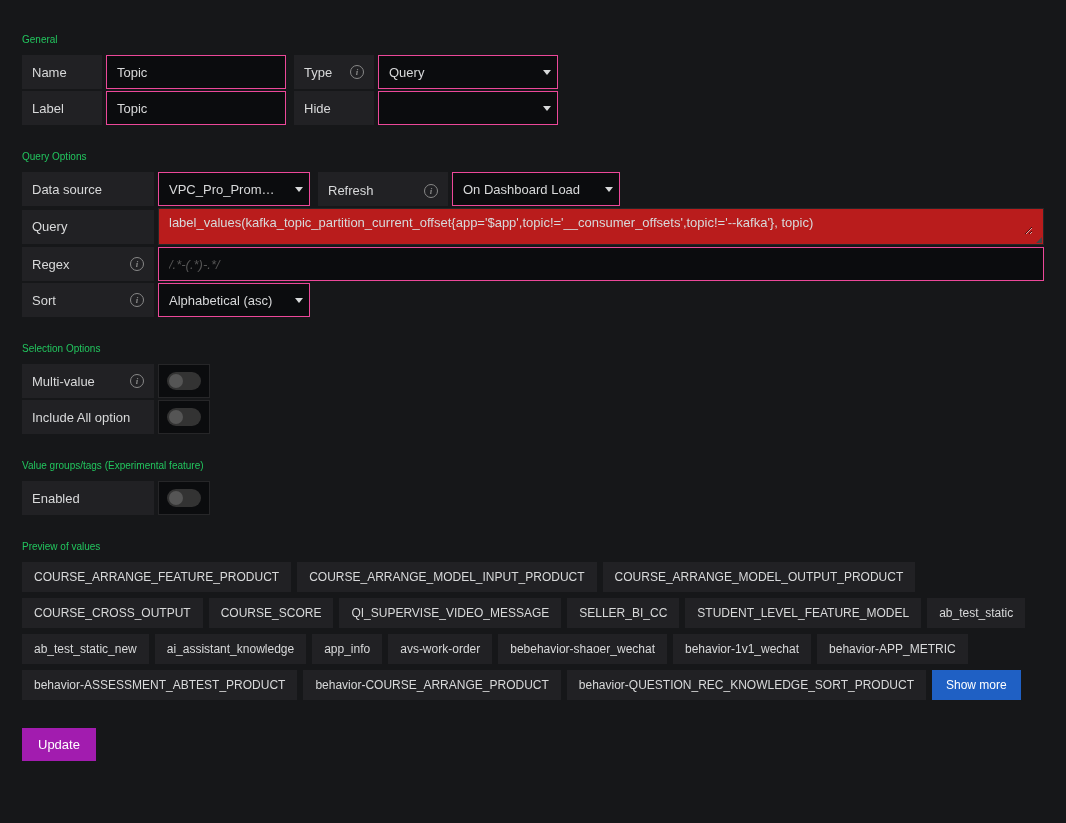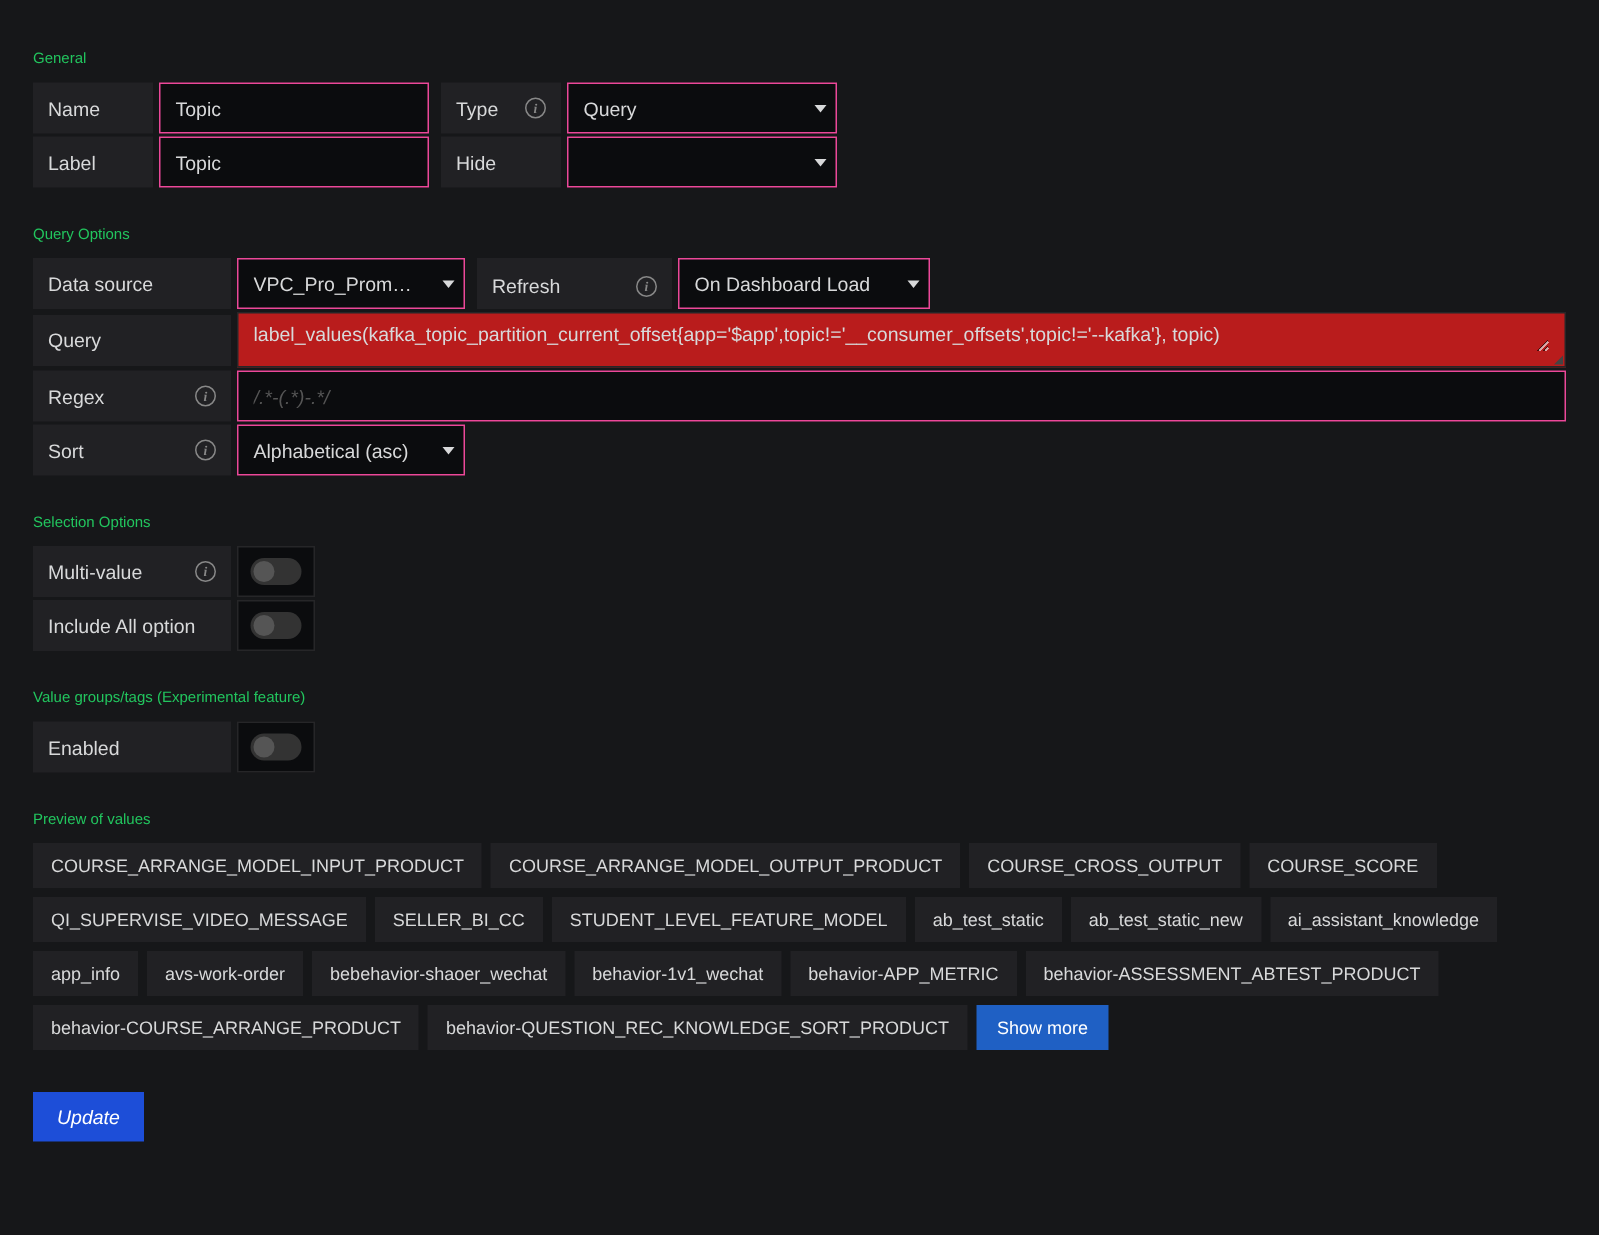--- a/index.html
+++ b/index.html
@@ -136,28 +136,27 @@
   }
   .show-more-btn {
     background: #1f60c4;
     color: #fff;
     padding: 8px 14px;
     font-size: 12px;
     border: none;
     cursor: pointer;
   }
   .update-btn {
-    background: #1d4ed8;
+    background: #a21caf;
     color: #fff;
     padding: 9px 16px;
     font-size: 13px;
     border: none;
     cursor: pointer;
     margin-top: 28px;
-    font-style: italic;
   }
   .ellipsis { white-space: nowrap; overflow: hidden; text-overflow: ellipsis; }
   .resize-handle{position:absolute;bottom:0;right:0;width:8px;height:8px;}
   .resize-handle::after{content:"";position:absolute;bottom:1px;right:1px;width:0;height:0;border-right:6px solid #444;border-top:6px solid transparent;}
 </style>
 </head>
 <body>
 
 
 
@@ -270,20 +269,21 @@
     <div class="toggle">
         <div class="toggle-knob"></div>
       </div>
   </div>
 </div>
 
 
 <h3 class="section-title">Preview of values</h3>
 <div class="tag-list" id="preview-list">
 
+<span class="tag">COURSE_ARRANGE_FEATURE_PRODUCT</span>
     <span class="tag">COURSE_ARRANGE_MODEL_INPUT_PRODUCT</span>
     <span class="tag">COURSE_ARRANGE_MODEL_OUTPUT_PRODUCT</span>
     <span class="tag">COURSE_CROSS_OUTPUT</span>
     <span class="tag">COURSE_SCORE</span>
     <span class="tag">QI_SUPERVISE_VIDEO_MESSAGE</span>
     <span class="tag">SELLER_BI_CC</span>
     <span class="tag">STUDENT_LEVEL_FEATURE_MODEL</span>
     <span class="tag">ab_test_static</span>
     <span class="tag">ab_test_static_new</span>
     <span class="tag">ai_assistant_knowledge</span>

